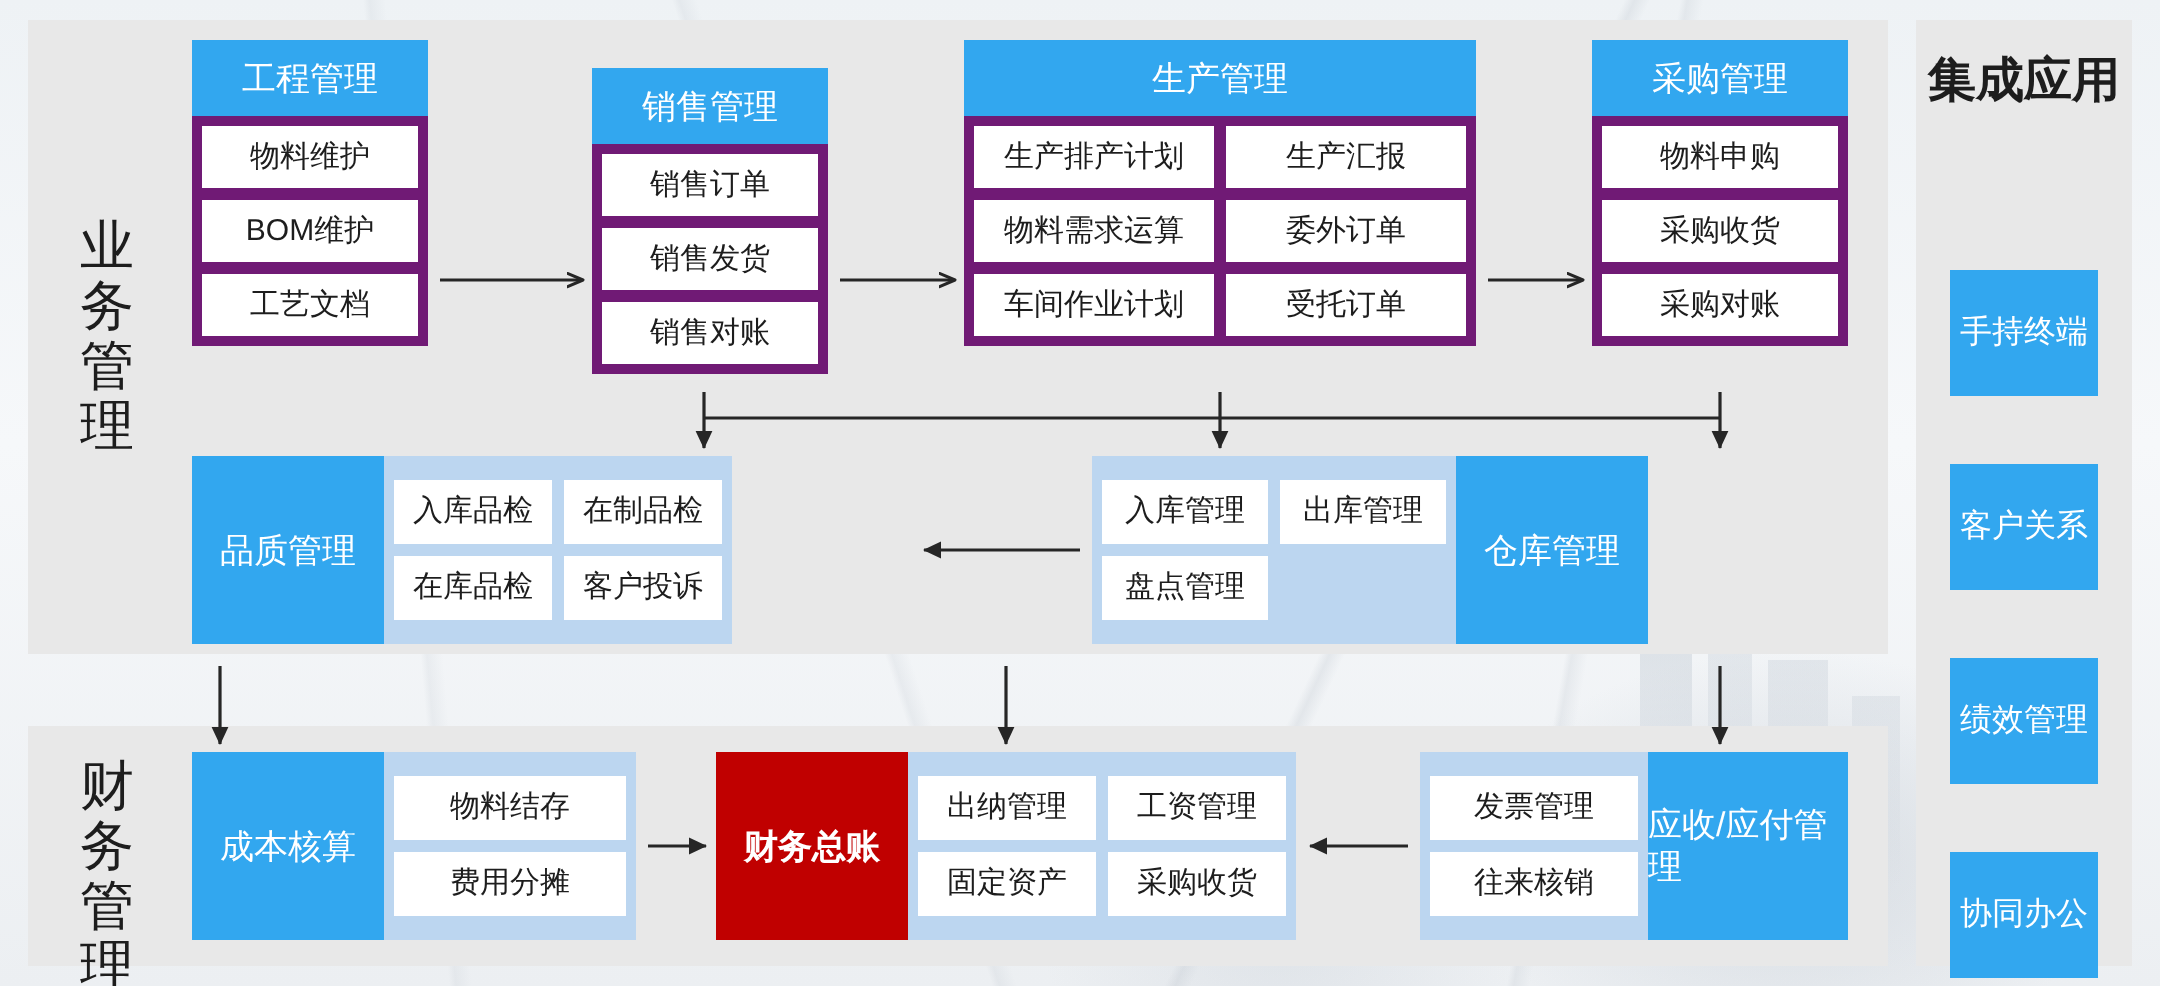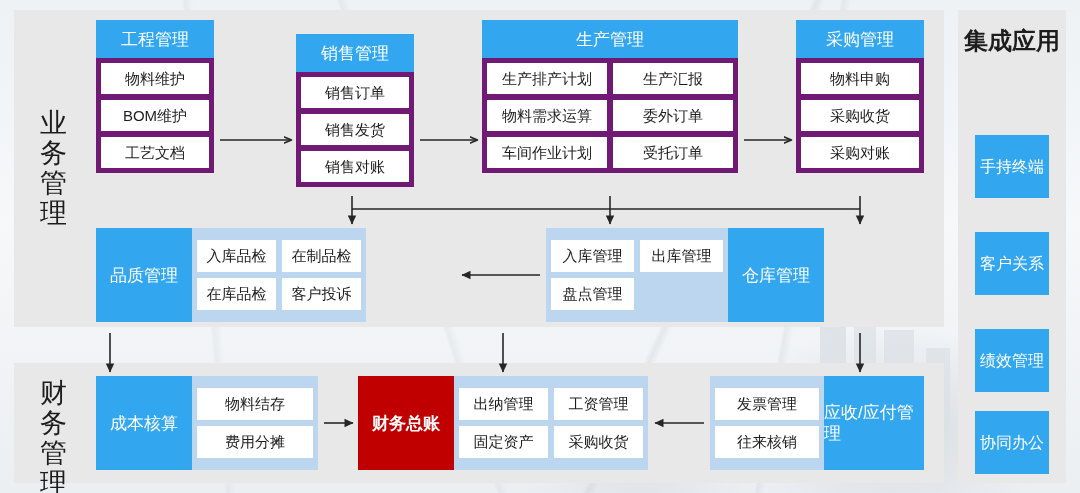--- a/index.html
+++ b/index.html
@@ -70,21 +70,21 @@
   .app-tile {
     position: absolute; left: 975px; width: 74px; height: 63px;
     background: #32a7ef; color: #ffffff;
     display: flex; align-items: center; justify-content: center;
     text-align: center;
     font-size: 16px; line-height: 20px; font-weight: 400; margin-top: 17px;
   }
   #app-0 { top: 118px; }
   #app-1 { top: 215px; }
   #app-2 { top: 312px; }
-  #app-3 { top: 394px; }
+  #app-3 { top: 409px; }
 
   
   .module {
     position: absolute;
     background: #701a75;
   }
   .module-head {
     background: #32a7ef;
     color: #ffffff;
     display: flex; align-items: center; justify-content: center;

